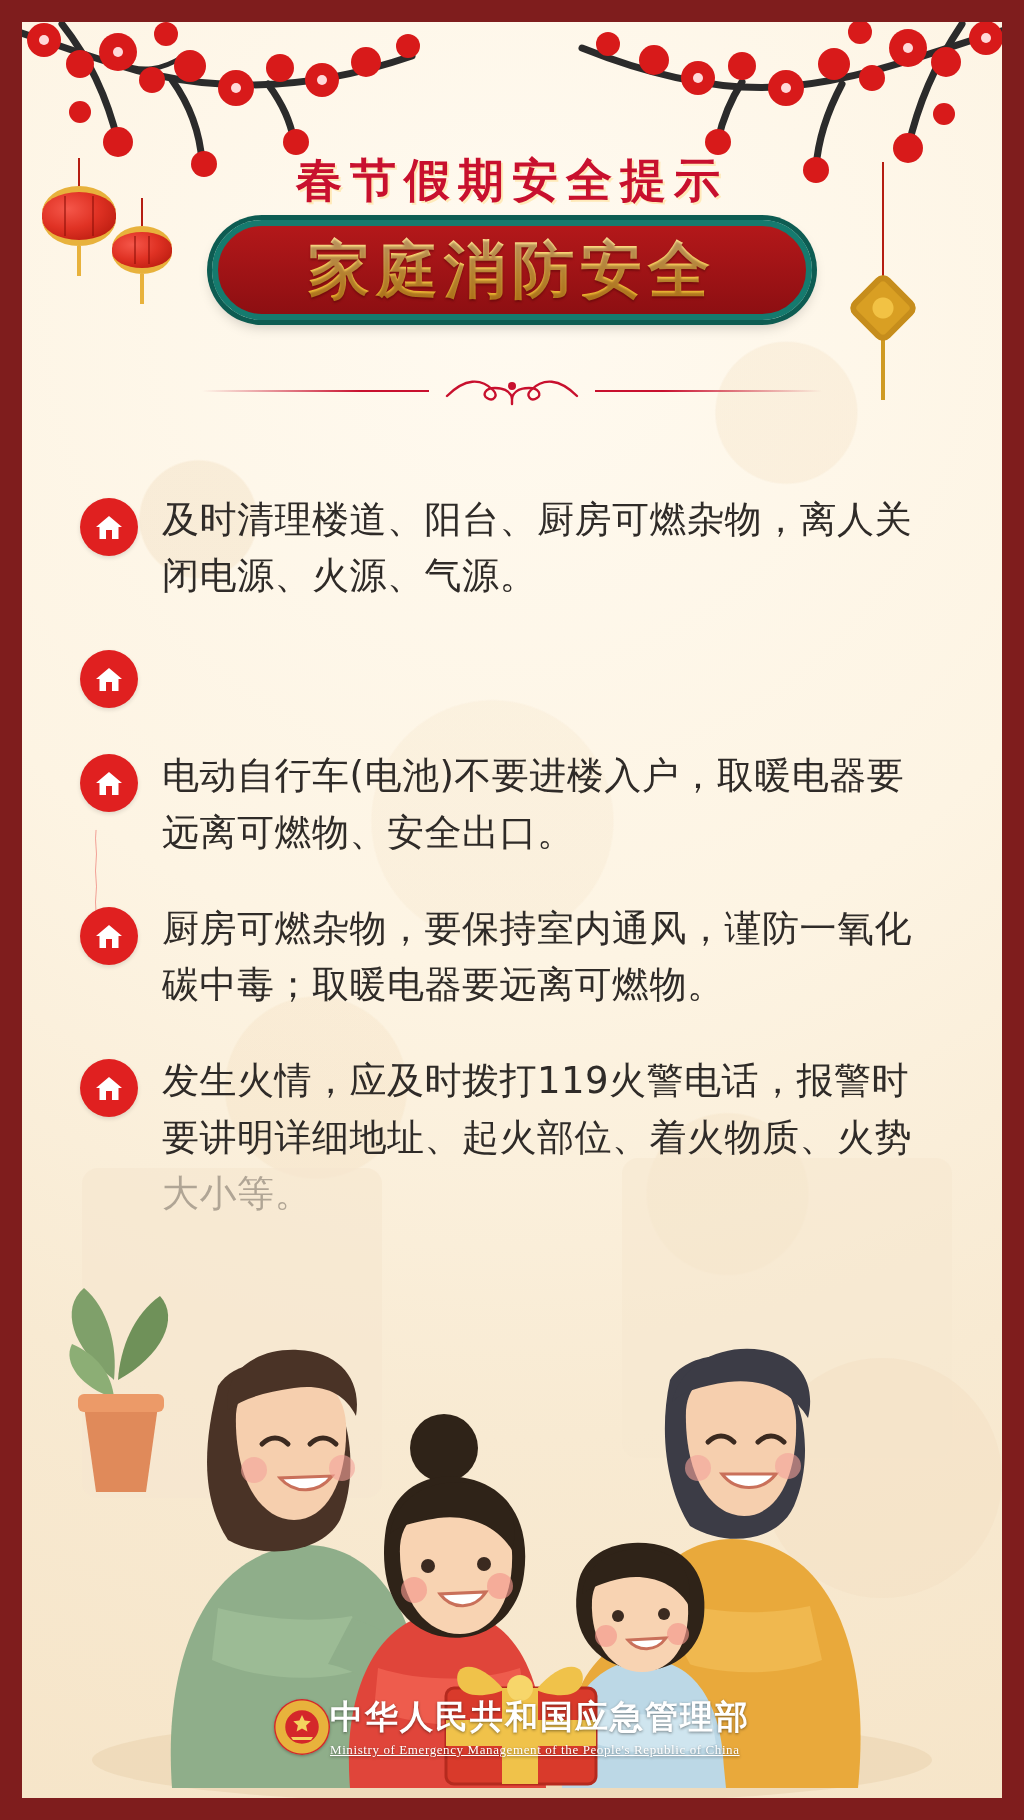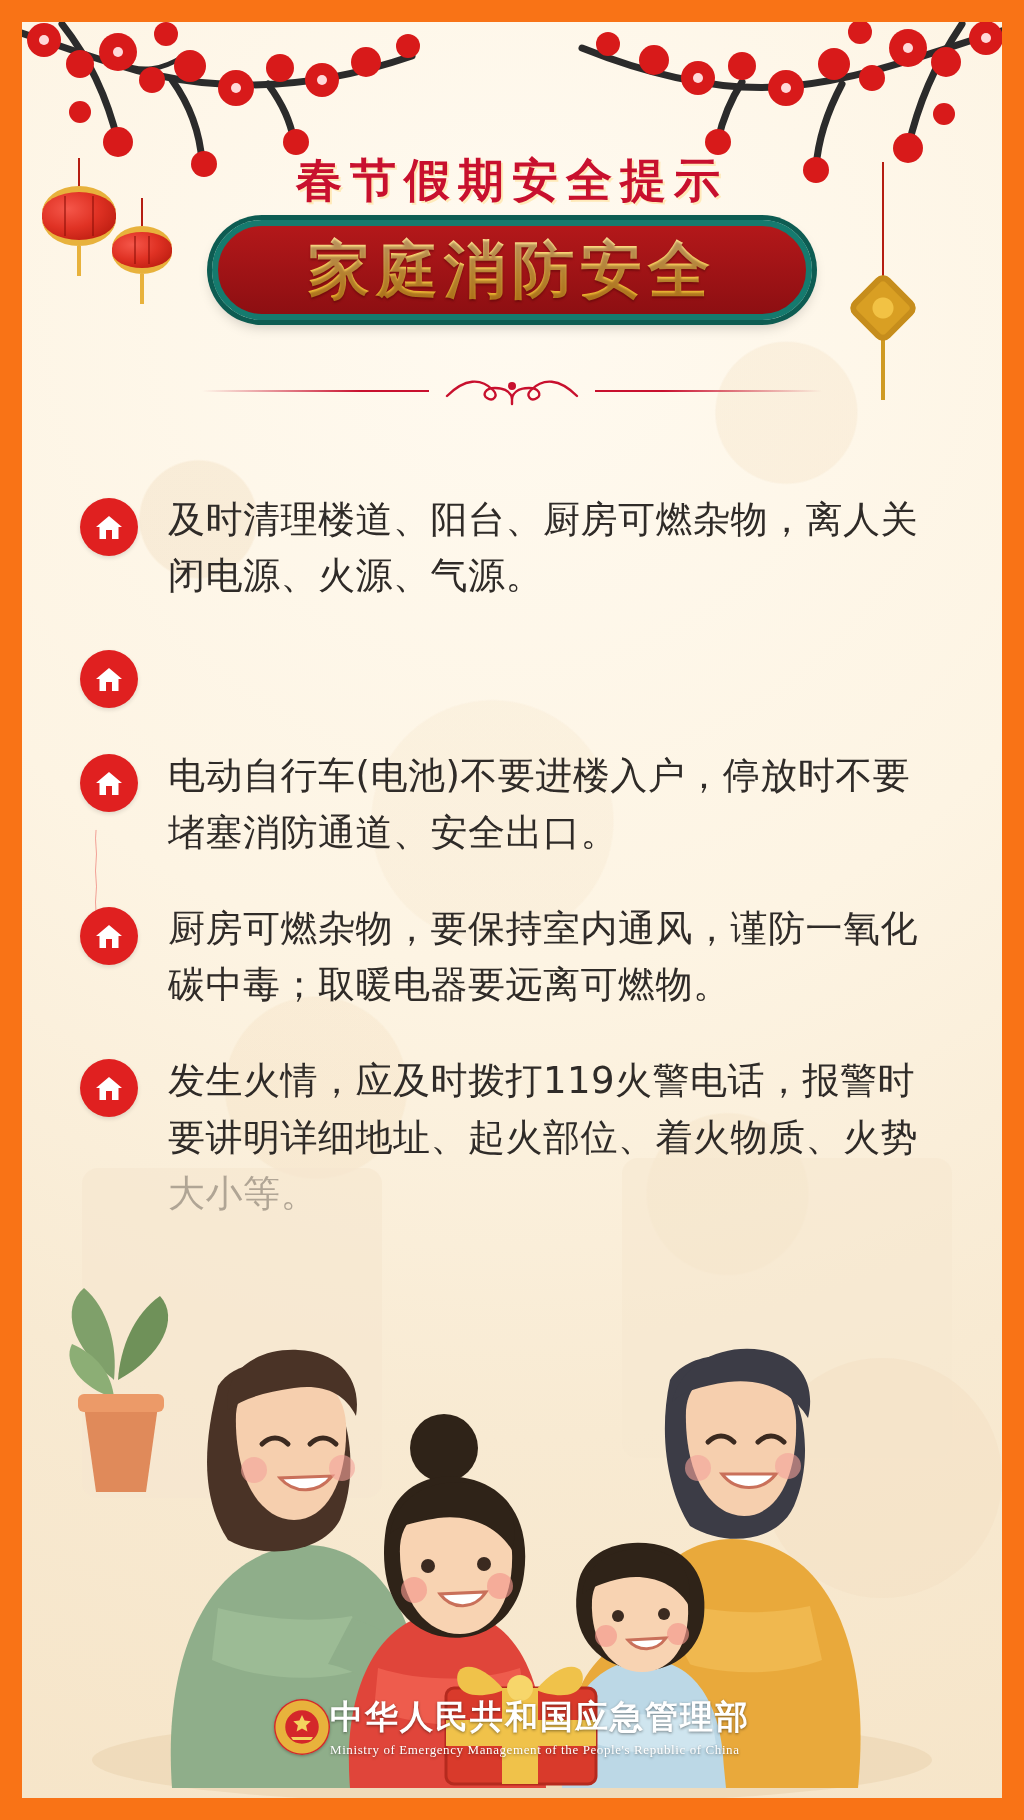--- a/index.html
+++ b/index.html
@@ -12,21 +12,21 @@
     background: #d9261c;
     position: relative;
     overflow: hidden;
   }
 
   
   .poster {
     position: absolute;
     left: 0; top: 0;
     width: 1024px; height: 1820px;
-    background: #f97316;
+    background: #7f1d1d;
   }
   .inner {
     position: absolute;
     left: 22px; top: 22px;
     width: 980px; height: 1776px;
     background:
       radial-gradient(circle at 50% 16%, #fffaf0 0%, #fdf4e3 42%, #f8ead2 72%, #f6e5c9 100%);
     overflow: hidden;
   }
   
@@ -154,21 +154,20 @@
     position: absolute;
     left: 36px; top: 40px;
     width: 4px; height: 690px;
     pointer-events: none;
   }
   .tip {
     position: relative;
     display: flex;
     align-items: flex-start;
     margin-bottom: 40px;
-    gap: 6px;
   }
   .tip-icon {
     flex: 0 0 auto;
     width: 58px; height: 58px;
     border-radius: 50%;
     background: #e02020;
     display: flex; align-items: center; justify-content: center;
     margin-top: 6px;
     z-index: 2;
     box-shadow: 0 2px 4px rgba(0,0,0,.12);
@@ -203,21 +202,21 @@
     display: flex; align-items: center; justify-content: center;
     box-shadow: 0 1px 3px rgba(0,0,0,.3);
   }
   .footer-texts { color: #ffffff; text-shadow: 0 1px 3px rgba(0,0,0,.45); }
   .footer-cn {
     font-family: "DejaVu Sans", sans-serif;
     font-size: 33px; font-weight: bold; letter-spacing: 2px;
   }
   .footer-en {
     font-family: "Liberation Serif", serif;
-    font-size: 13px; letter-spacing: .6px; margin-top: 2px;
+    font-size: 13px; letter-spacing: .6px; margin-top: 2px; text-decoration: underline;
   }
 </style>
 </head>
 <body>
 
 <div class="poster">
   <div class="inner">
 
     <svg class="branch left" viewBox="0 0 420 210">
       <g stroke="#2b2b2b" stroke-width="7" fill="none" stroke-linecap="round">
@@ -345,21 +344,21 @@
         </div>
       </div>
 
       <div class="tip">
         <div class="tip-icon">
           <svg width="32" height="32" viewBox="0 0 32 32" fill="none">
             <path d="M16 5 L29 16 L25.5 16 L25.5 28 L6.5 28 L6.5 16 L3 16 Z" fill="#ffffff"></path>
             <rect x="13" y="19" width="6" height="9" fill="#e02020"></rect>
           </svg>
         </div>
-        <div class="tip-text">电动自行车(电池)不要进楼入户，停放时不要堵塞消防通道、安全出口。</div>
+        <div class="tip-text">电动自行车(电池)不要进楼入户，取暖电器要远离可燃物、安全出口。</div>
       </div>
 
       <div class="tip">
         <div class="tip-icon">
           <svg width="32" height="32" viewBox="0 0 32 32" fill="none">
             <path d="M16 5 L29 16 L25.5 16 L25.5 28 L6.5 28 L6.5 16 L3 16 Z" fill="#ffffff"></path>
             <rect x="13" y="19" width="6" height="9" fill="#e02020"></rect>
           </svg>
         </div>
         <div class="tip-text">厨房可燃杂物，要保持室内通风，谨防一氧化碳中毒；取暖电器要远离可燃物。</div>

